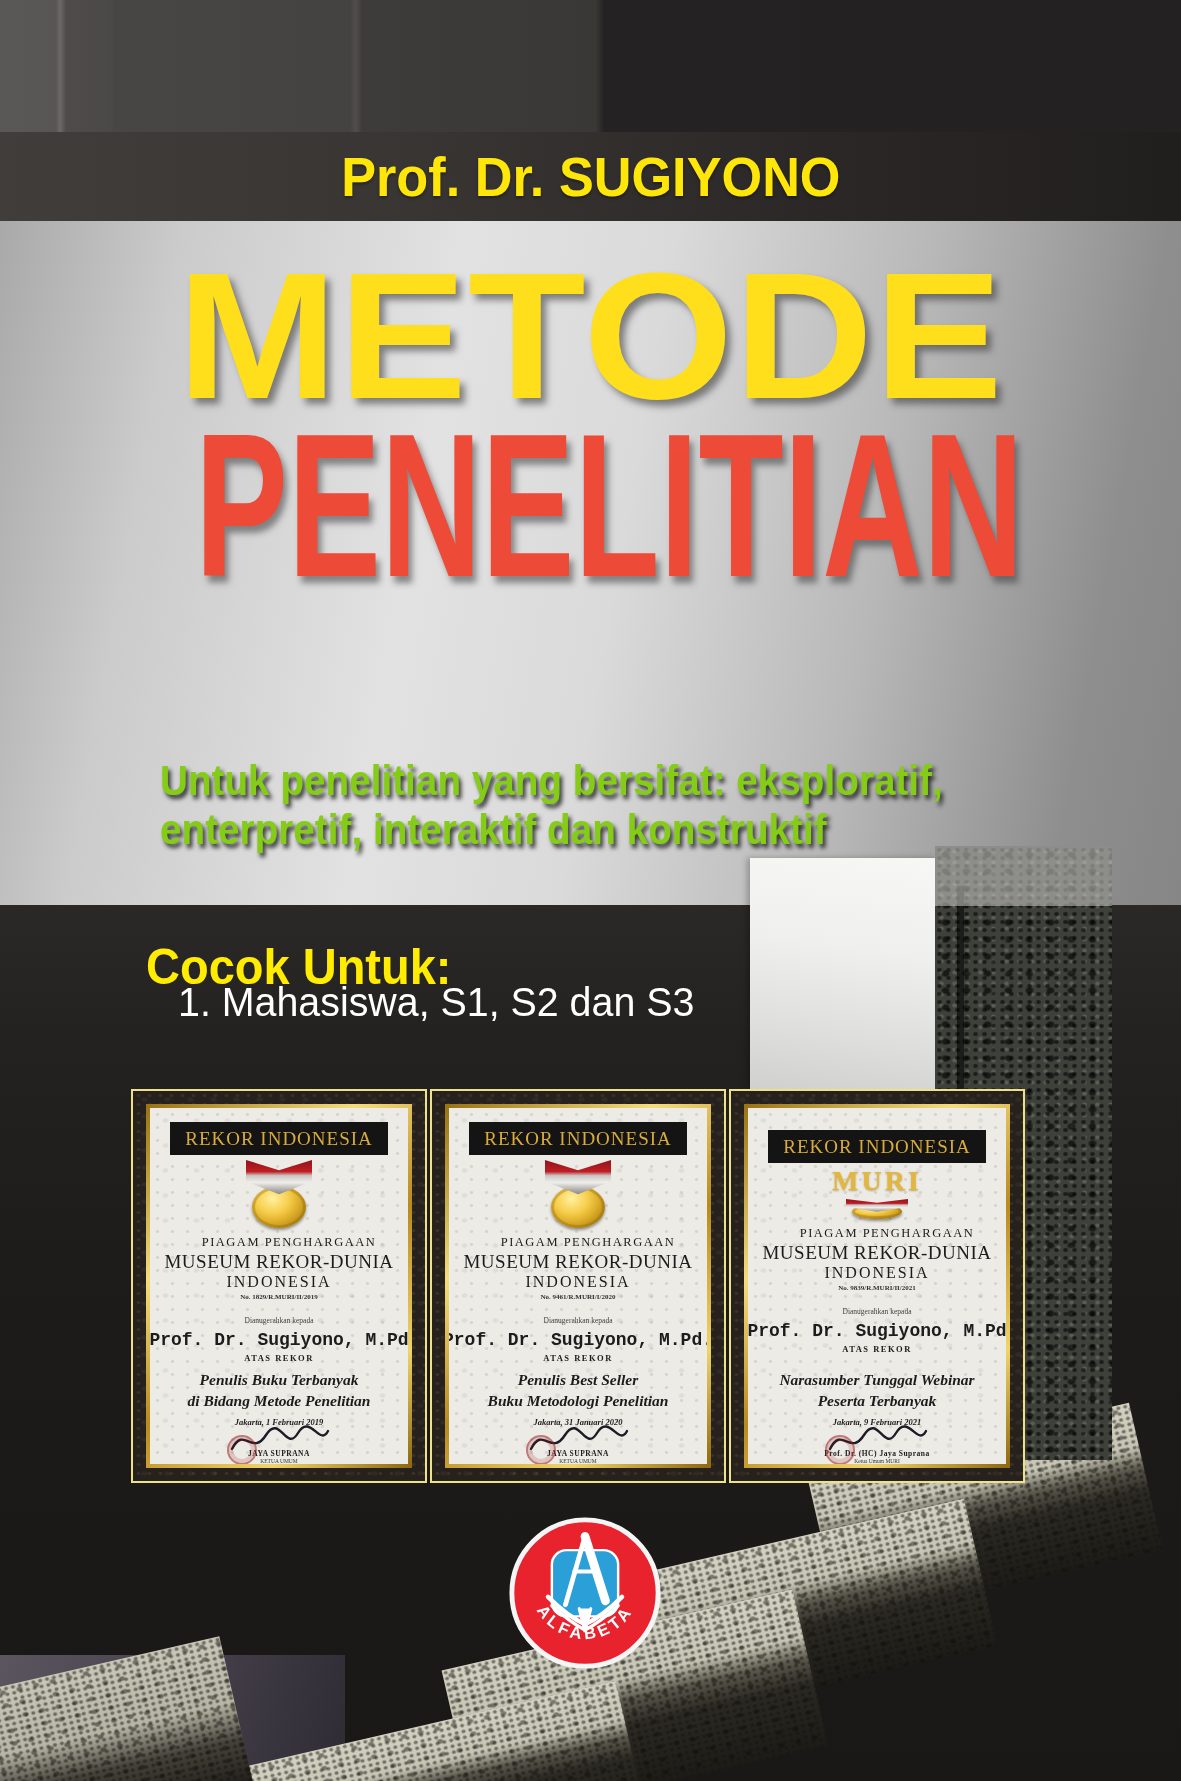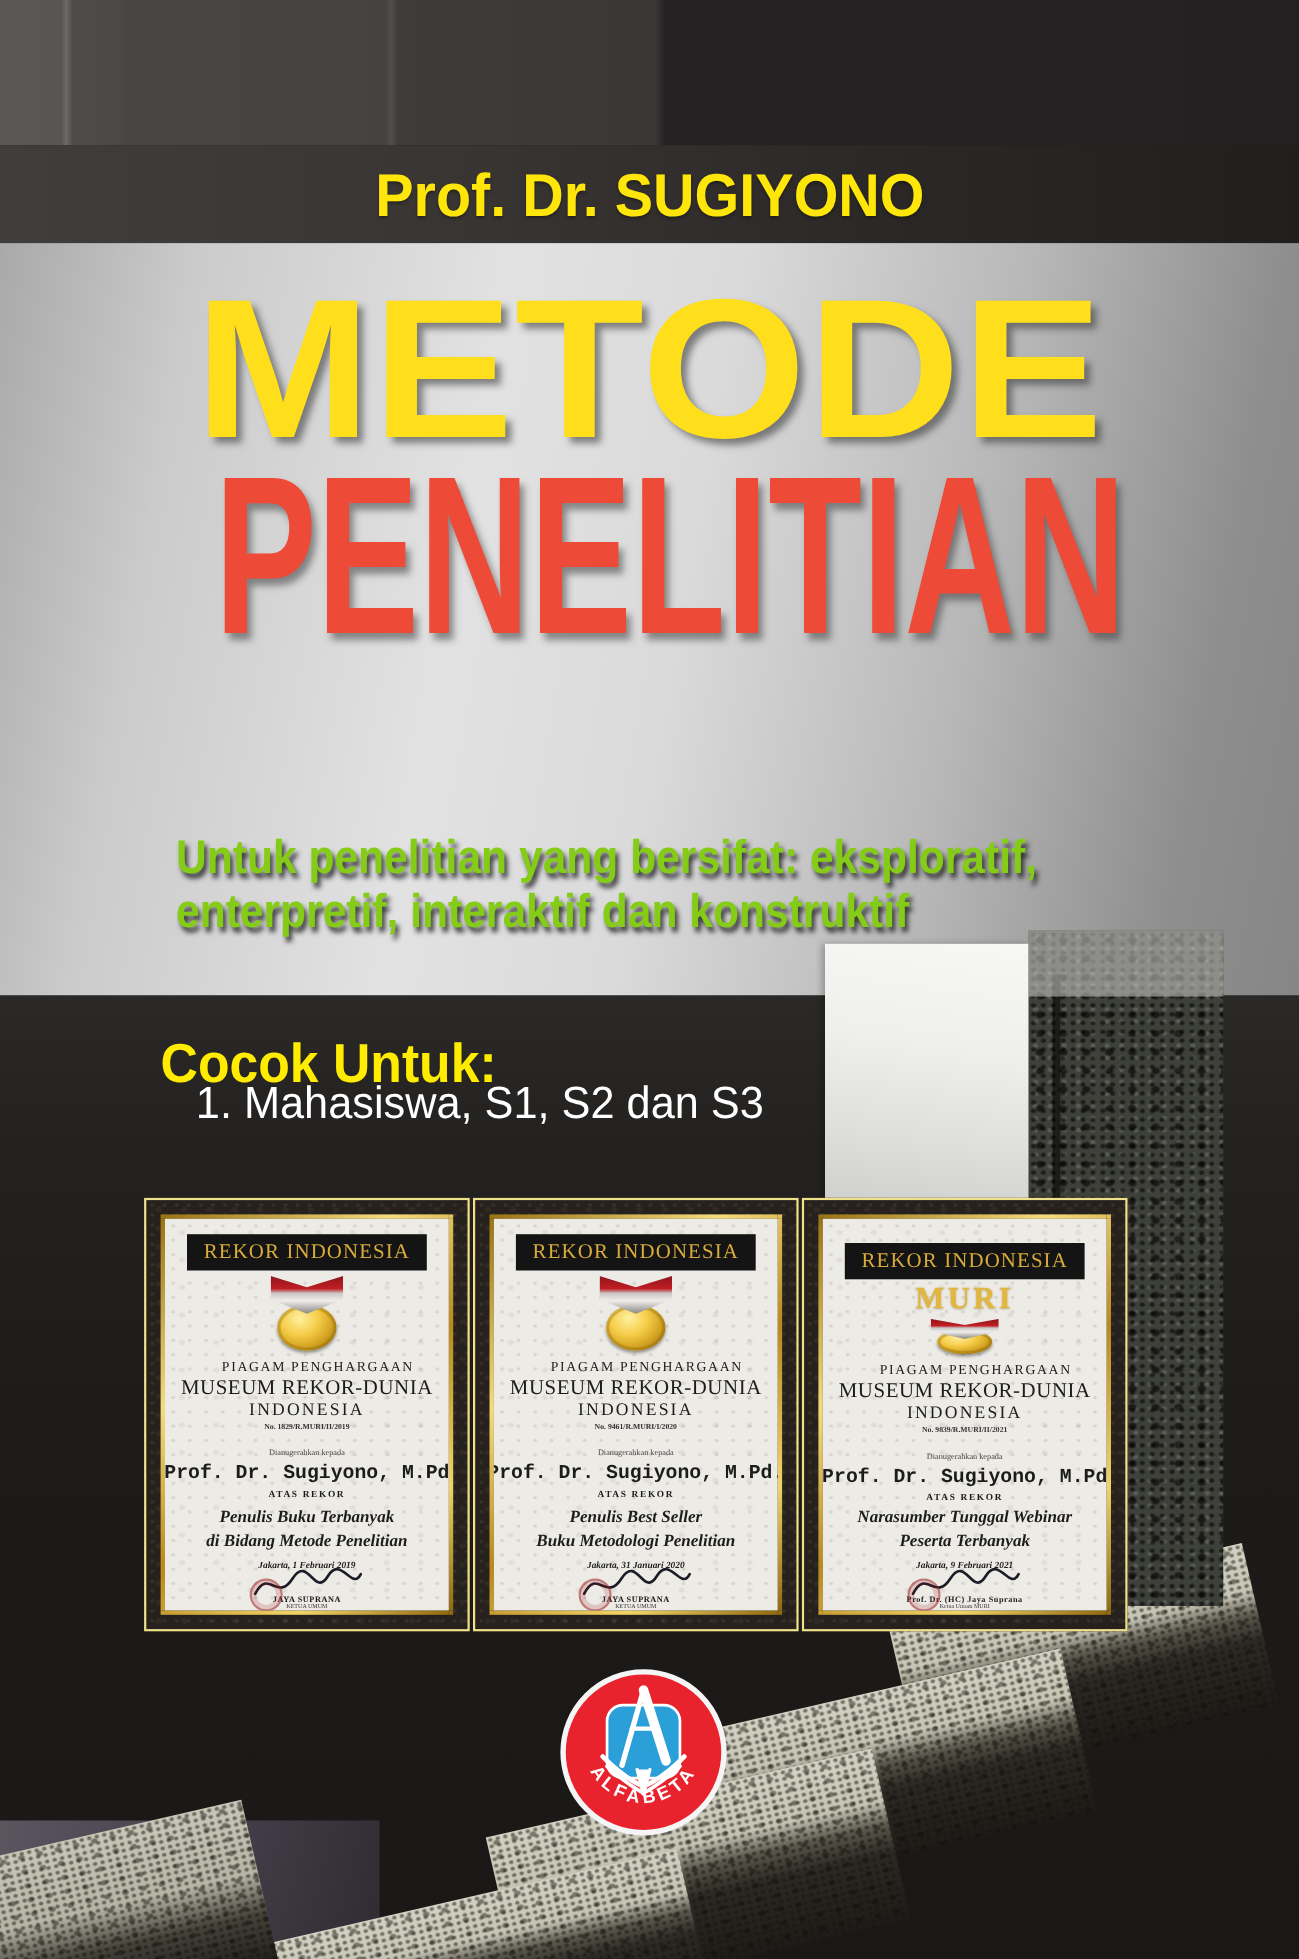--- a/index.html
+++ b/index.html
@@ -115,21 +115,21 @@
     box-shadow:inset 0 0 0 3px rgba(140,100,10,.35),0 2px 3px rgba(0,0,0,.4);}
   .has-muri .medal{width:50px;height:60px;}
   .piagam{margin-top:7px;font-size:12.5px;letter-spacing:1.5px;white-space:nowrap;margin-left:20px;}
   .museum{font-size:19px;letter-spacing:.5px;margin-top:1px;white-space:nowrap;}
   .indo{font-size:16px;letter-spacing:2px;margin-top:0;}
   .certno{font-size:7px;font-weight:bold;color:#333;margin-top:2px;}
   .kepada{font-size:7.5px;color:#444;margin-top:15px;}
   .recipient{font-size:18px;font-weight:bold;margin-top:5px;white-space:nowrap;font-family:Liberation Mono, monospace;}
   .atas{font-size:8.5px;font-weight:bold;letter-spacing:1.5px;margin-top:3px;}
   .ach{margin-top:7px;font-size:15.5px;font-weight:bold;font-style:italic;line-height:1.35;}
-  .has-muri .ach{margin-top:4px;}
+  .has-muri .ach{margin-top:16px;}
   .certdate{font-size:8.5px;font-weight:bold;font-style:italic;margin-top:5px;}
   .sig{position:relative;margin-top:0;height:50px;display:flex;flex-direction:column;align-items:center;}
   .scribble{margin-top:-4px;}
   .stamp{position:absolute;left:50%;margin-left:-52px;top:8px;width:26px;height:26px;border-radius:50%;
     border:2px solid rgba(155,25,30,.55);box-shadow:inset 0 0 0 4px rgba(155,25,30,.18);}
   .signer{font-size:7.5px;font-weight:bold;letter-spacing:.5px;margin-top:-8px;}
   .signer-title{font-size:5.5px;color:#333;}
 
   
   .logo{position:absolute;left:507px;top:1515px;width:156px;height:156px;z-index:5;}

